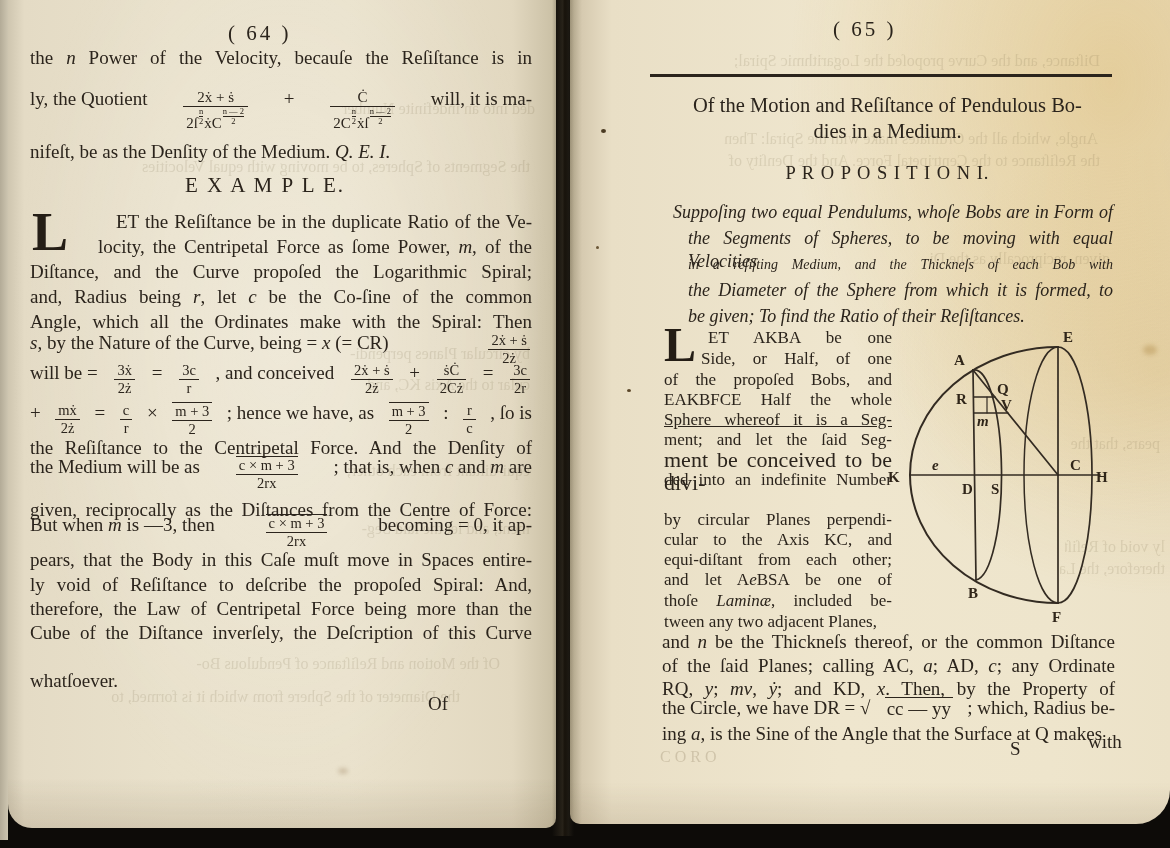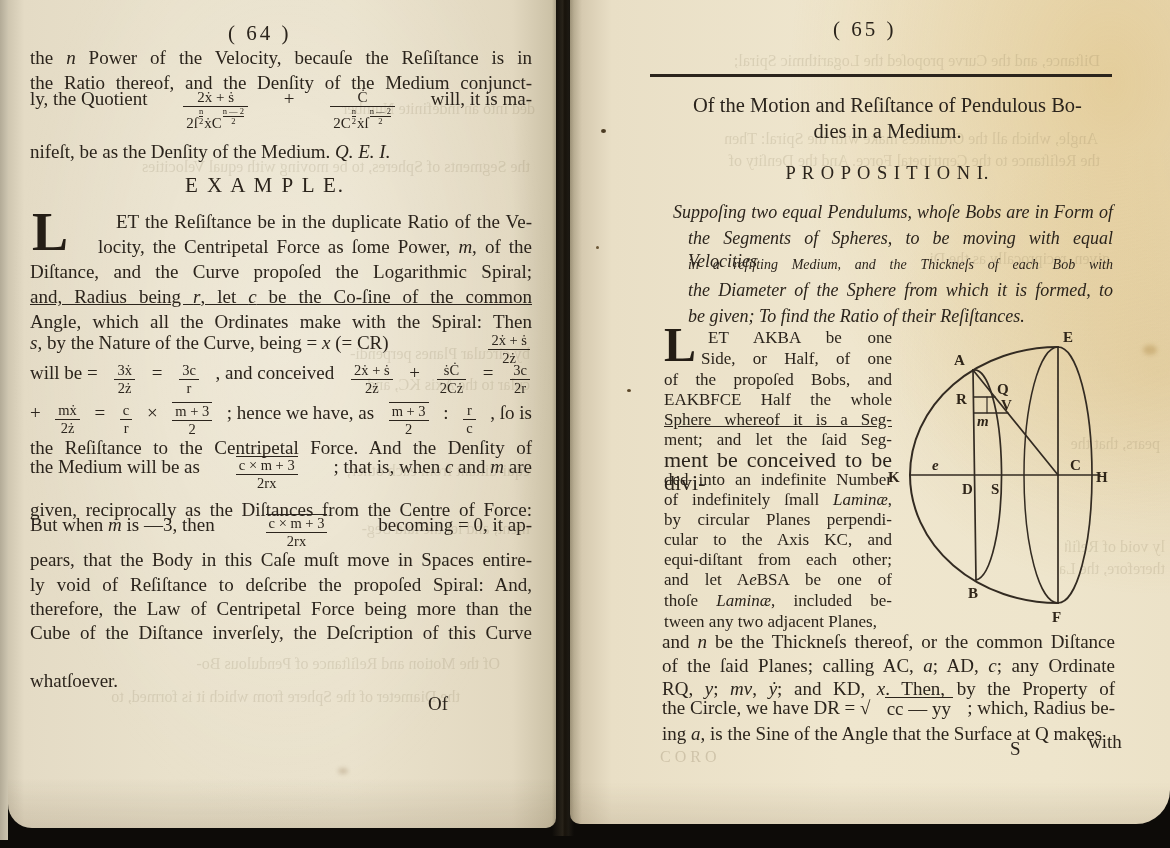--- a/index.html
+++ b/index.html
@@ -59,21 +59,20 @@
   <div class="ghost" style="left:300px;top:100px;width:235px;">ded into an indefinite Number</div>
   <div class="ghost" style="left:70px;top:158px;width:460px;">the Segments of Spheres, to be moving with equal Velocities</div>
   <div class="ghost" style="left:250px;top:345px;width:280px;">by circular Planes perpendi-</div>
   <div class="ghost" style="left:290px;top:376px;width:240px;">cular to the Axis KC, and</div>
   <div class="ghost" style="left:300px;top:462px;width:230px;">equi-diſtant from each other;</div>
   <div class="ghost" style="left:280px;top:520px;width:250px;">ment; and let the ſaid Seg-</div>
   <div class="ghost" style="left:60px;top:655px;width:440px;">Of the Motion and Reſiſtance of Pendulous Bo-</div>
   <div class="ghost" style="left:60px;top:688px;width:400px;">the Diameter of the Sphere from which it is formed, to</div>
 
   <div class="ln jl" style="left:30px;top:46px;width:502px;"><span>the </span><span class="it">n</span><span> Power of the Velocity, becauſe the Reſiſtance is in</span></div>
-  <div class="ln jl" style="left:30px;top:71px;width:502px;">the Ratio thereof, and the Denſity of the Medium conjunct-</div>
 
   <div class="frow sb" style="left:30px;top:88px;width:502px;height:54px;">
     <span>ly, the Quotient</span>
     <span class="fr" style="font-size:15px;">
       <span class="n">2ẋ + ṡ</span>
       <span class="d"><span>2ſ</span><span class="tf"><span>n</span><span>2</span></span><span>ẋC</span><span class="tf"><span>n — 2</span><span>2</span></span></span>
     </span>
     <span>+</span>
     <span class="fr" style="font-size:15px;">
       <span class="n">Ċ</span>
@@ -83,21 +82,21 @@
   </div>
 
   <div class="ln" style="left:30px;top:140px;"><span>nifeſt, be as the Denſity of the Medium.   </span><span class="it">Q. E. I.</span></div>
 
   <div class="ln ctr" style="left:100px;top:174px;width:330px;font-size:21px;letter-spacing:2px;">E X A M P L E.</div>
 
   <div class="dropcap" style="left:32px;top:208px;font-size:54px;line-height:48px;">L</div>
   <div class="ln jl" style="left:116px;top:210px;width:416px;">ET the Reſiſtance be in the duplicate Ratio of the Ve-</div>
   <div class="ln jl" style="left:98px;top:235px;width:434px;"><span>locity, the Centripetal Force as ſome Power, </span><span class="it">m</span><span>, of the</span></div>
   <div class="ln jl" style="left:30px;top:260px;width:502px;">Diſtance, and the Curve propoſed the Logarithmic Spiral;</div>
-  <div class="ln jl" style="left:30px;top:285px;width:502px;text-decoration:underline;"><span>and, Radius being </span><span class="it">r</span><span>, let </span><span class="it">c</span><span> be the Co-ſine of the common</span></div>
+  <div class="ln jl" style="left:30px;top:285px;width:502px;"><span>and, Radius being </span><span class="it">r</span><span>, let </span><span class="it">c</span><span> be the Co-ſine of the common</span></div>
   <div class="ln jl" style="left:30px;top:310px;width:502px;">Angle, which all the Ordinates make with the Spiral:  Then</div>
 
   <div class="frow sb" style="left:30px;top:332px;width:502px;height:38px;">
     <span><span class="it">s</span><span>, by the Nature of the Curve, being = </span><span class="it">x</span><span> (= CR)</span></span>
     <span class="fr">
         <span class="n">2ẋ + ṡ</span>
         <span class="d">2ż</span>
       </span>
   </div>
 
@@ -214,21 +213,20 @@
 
   <div class="dropcap" style="left:664px;top:324px;font-size:48px;line-height:42px;">L</div>
   <div class="ln jl" style="left:708px;top:326px;width:184px;font-size:17px;">ET  AKBA  be  one</div>
   <div class="ln jl" style="left:701px;top:347px;width:191px;font-size:17px;">Side, or Half, of one</div>
   <div class="ln jl" style="left:664px;top:368px;width:228px;font-size:17px;">of the propoſed Bobs, and</div>
   <div class="ln jl" style="left:664px;top:388px;width:228px;font-size:17px;">EAKBFCE Half the whole</div>
   <div class="ln jl" style="left:664px;top:408px;width:228px;font-size:17px;text-decoration:underline;">Sphere whereof it is a Seg-</div>
   <div class="ln jl" style="left:664px;top:428px;width:228px;font-size:17px;">ment; and let the ſaid Seg-</div>
   <div class="ln jl" style="left:664px;top:448px;width:228px;font-size:22px;">ment be conceived to be divi-</div>
   <div class="ln jl" style="left:664px;top:468px;width:228px;font-size:17px;">ded into an indefinite Number</div>
-  <div class="ln jl" style="left:664px;top:488px;width:228px;font-size:17px;"><span>of indefinitely ſmall </span><span class="it">Laminæ</span><span>,</span></div>
   <div class="ln jl" style="left:664px;top:508px;width:228px;font-size:17px;">by circular Planes perpendi-</div>
   <div class="ln jl" style="left:664px;top:528px;width:228px;font-size:17px;">cular to the Axis KC, and</div>
   <div class="ln jl" style="left:664px;top:548px;width:228px;font-size:17px;">equi-diſtant from each other;</div>
   <div class="ln jl" style="left:664px;top:568px;width:228px;font-size:17px;"><span>and let A</span><span class="it">e</span><span>BSA be one of</span></div>
   <div class="ln jl" style="left:664px;top:589px;width:228px;font-size:17px;"><span>thoſe </span><span class="it">Laminæ</span><span>, included be-</span></div>
   <div class="ln" style="left:664px;top:610px;font-size:17px;">tween any two adjacent Planes,</div>
 
   <svg style="position:absolute;left:880px;top:325px;" width="260" height="305" viewBox="0 0 260 305">
     <g fill="none" stroke="#332b22" stroke-width="2" stroke-linecap="round">
       <path d="M 178 22 A 148 128 0 0 0 178 278"></path>

